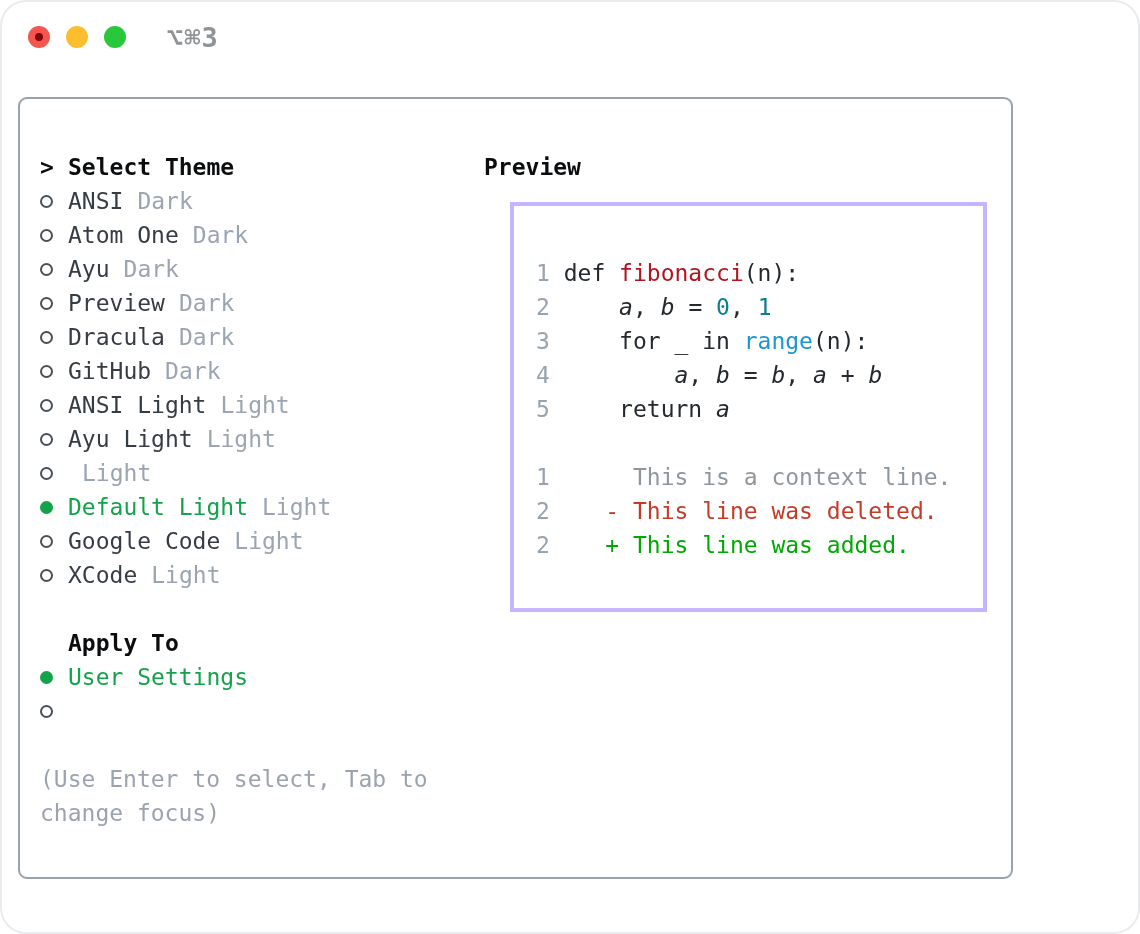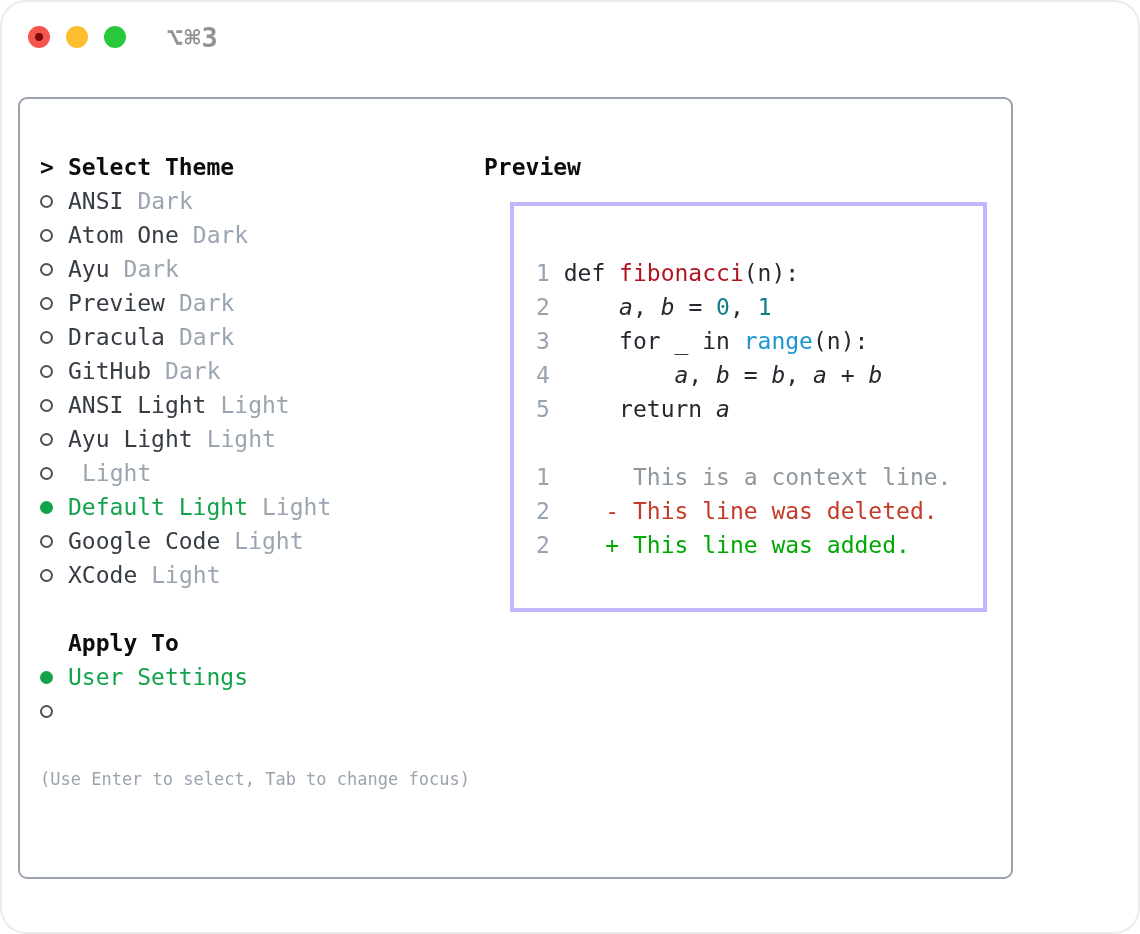--- a/index.html
+++ b/index.html
@@ -29,21 +29,21 @@
   .row .marker{width:28px;flex:0 0 28px;display:flex;align-items:center;}
   .focus-caret{font-weight:bold;color:#0b0d0f;font-size:23px;line-height:34px;}
   .circle{width:13px;height:13px;border:2px solid #4a5057;border-radius:50%;box-sizing:border-box;}
   .circle.sel{background:var(--selected_green);border-color:var(--selected_green);}
   .hdr{font-weight:bold;color:#0b0d0f;}
   .item-label{color:#363c43;white-space:pre;}
   .item-label.sel{color:var(--selected_green);}
   .item-variant{color:#9aa5b1;margin-left:14px;white-space:pre;}
   .spacer{height:34px;}
   .help{
-    margin-top:0;color:#9aa3ae;font-size:17px;line-height:34px;width:440px;
+    margin-top:0;color:#9aa3ae;font-size:23px;line-height:34px;width:440px;
   }
   
   .preview-label{position:absolute;left:464px;top:51px;height:34px;line-height:34px;
     font-size:23px;font-weight:bold;color:#0b0d0f;}
   .preview-box{
     position:absolute;left:490px;top:103px;width:477px;height:410px;
     border:4px solid #c4b5fd;background:#fff;box-sizing:border-box;overflow:hidden;
   }
   .codewrap{position:absolute;left:22px;top:50px;}
   .code-row{height:34px;line-height:34px;font-size:23px;white-space:pre;}

